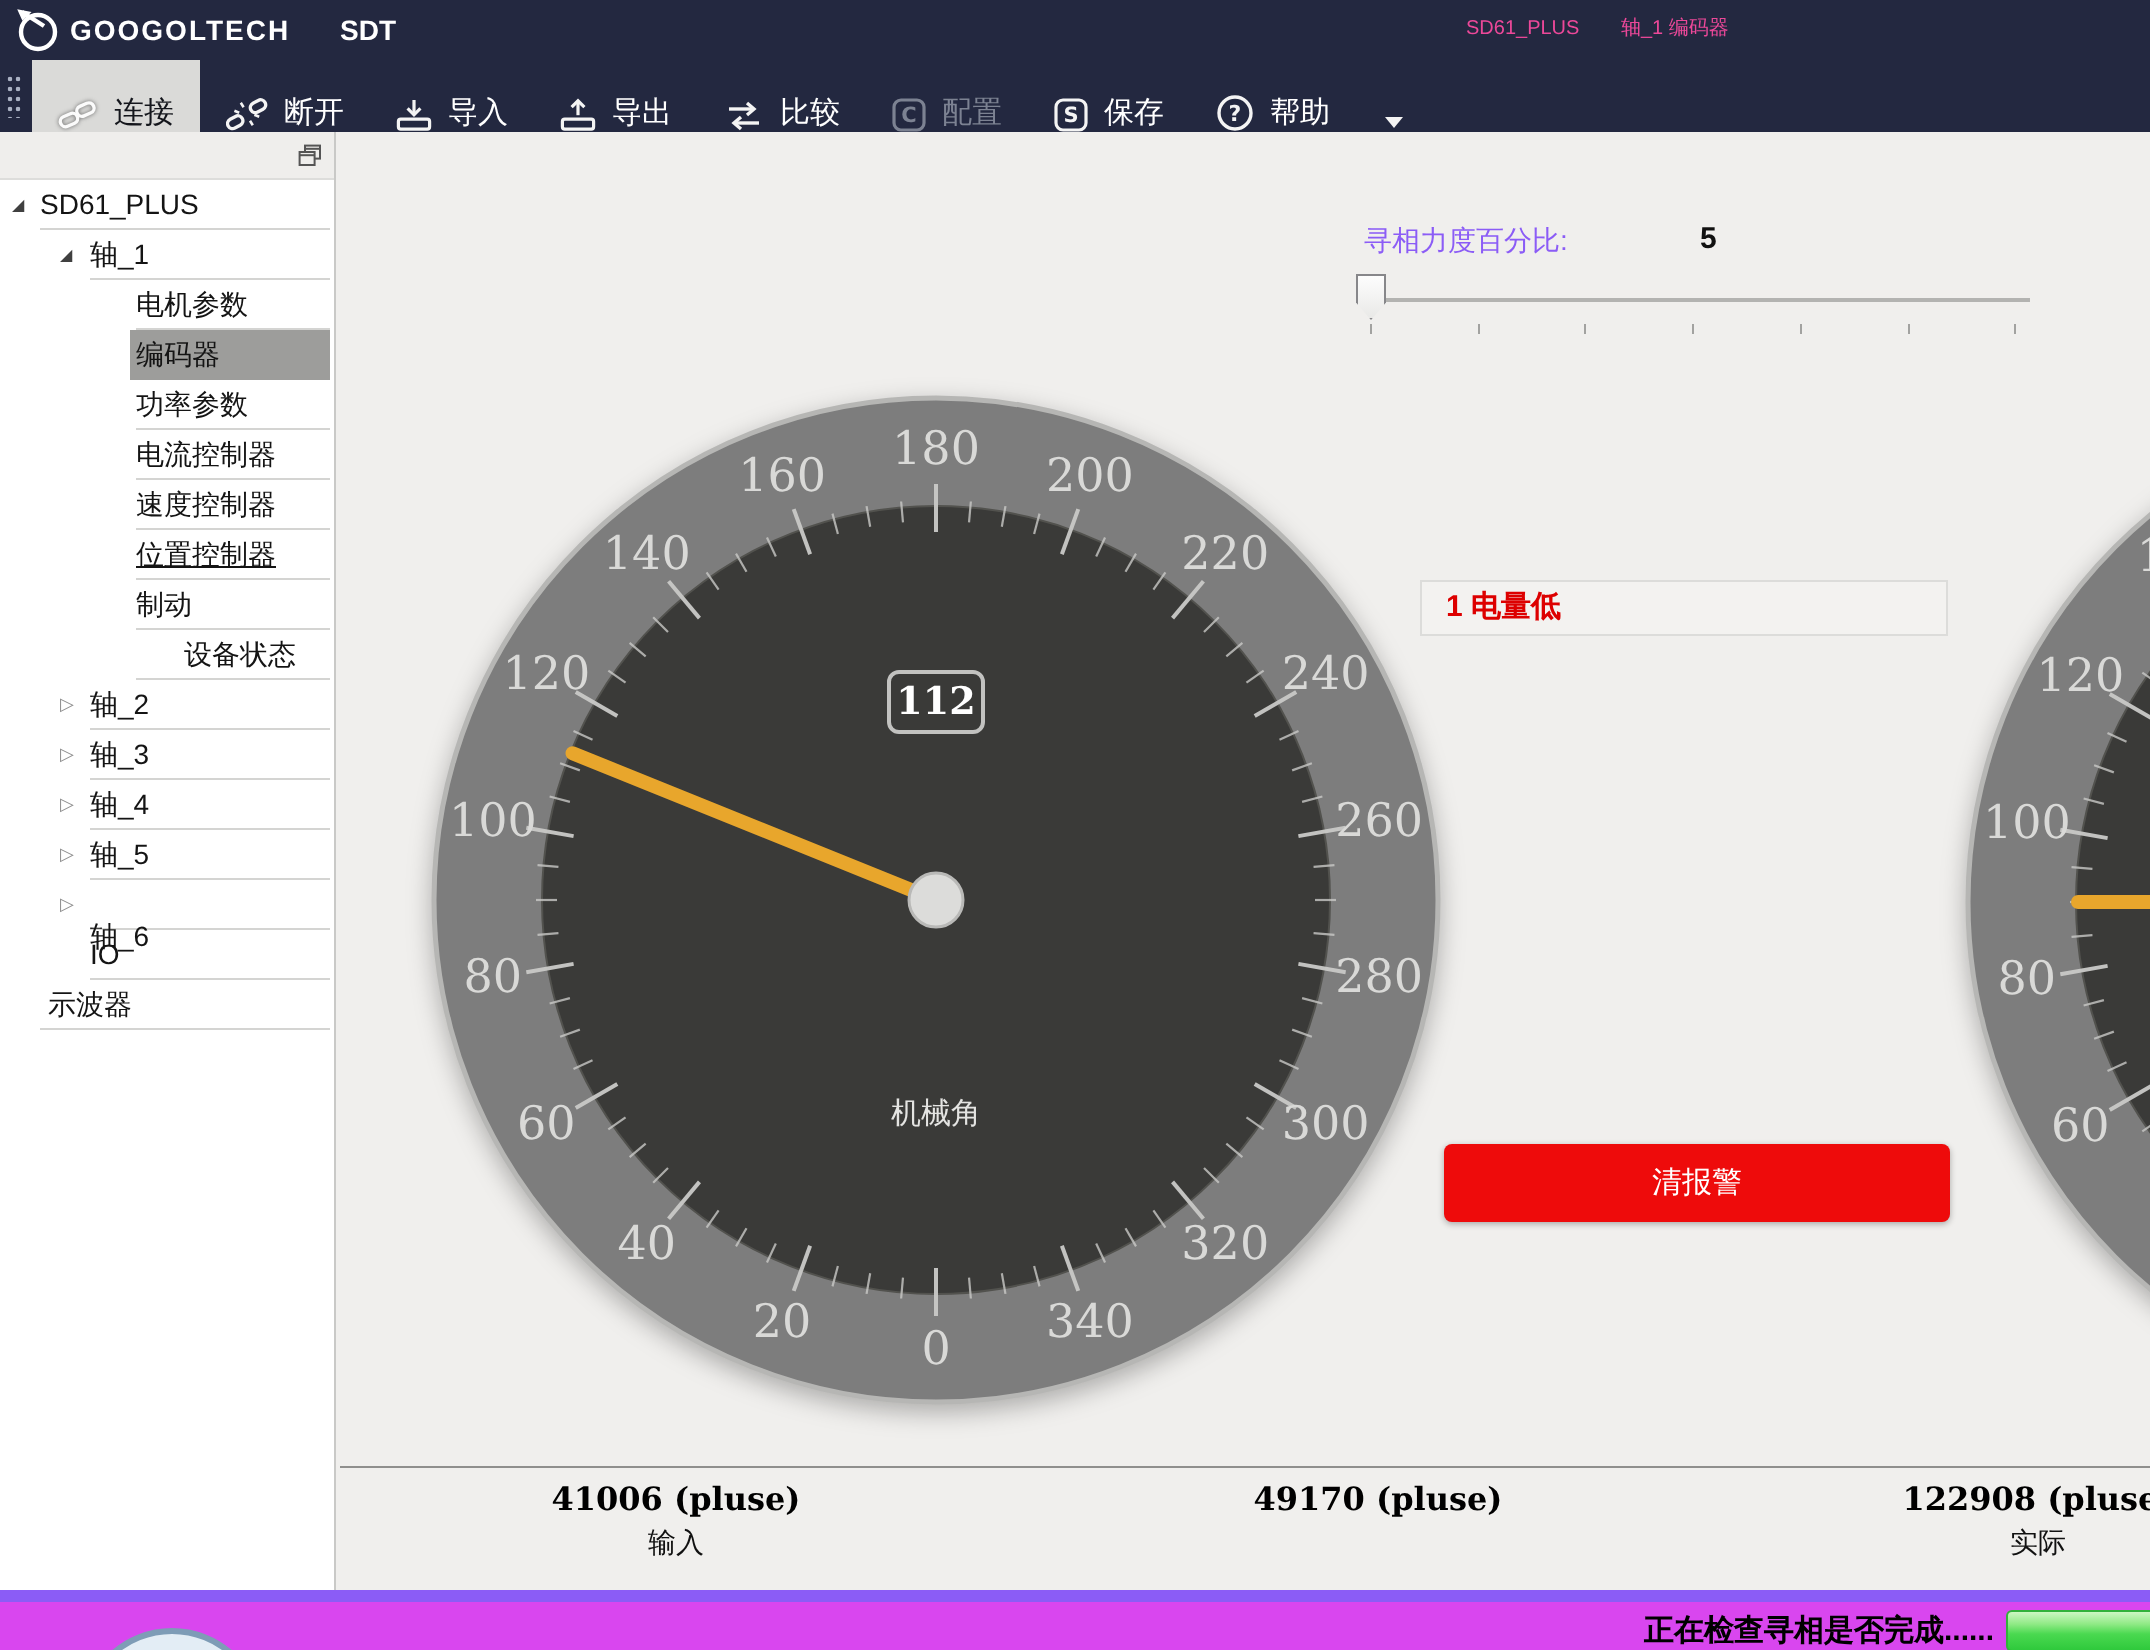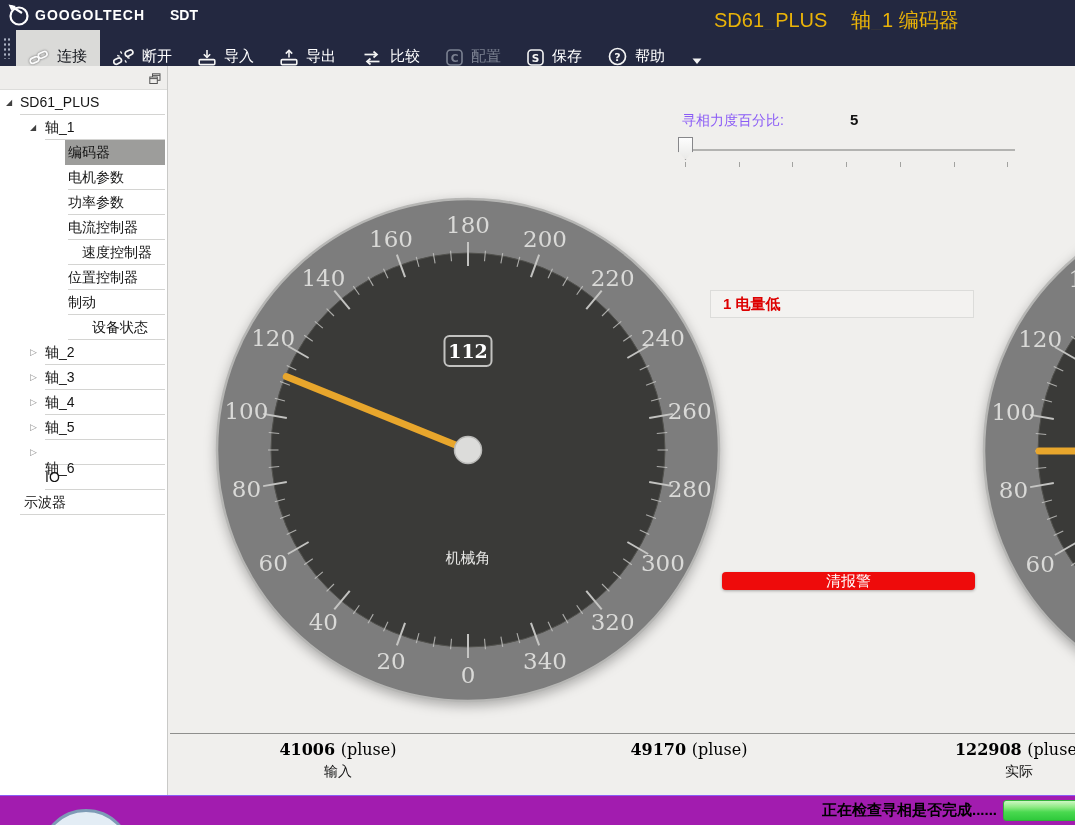--- a/index.html
+++ b/index.html
@@ -4,21 +4,21 @@
 <style>
   *{box-sizing:border-box;margin:0;padding:0}
   body{background:#6b6b6b;font-family:"Liberation Sans","DejaVu Sans",sans-serif}
   #screen{position:relative;width:1075px;height:825px;overflow:hidden;background:#f0efed}
 
   
   .titlebar{position:absolute;left:0;top:0;width:100%;height:30px;background:#232840}
   .logo{position:absolute;left:6px;top:3px;width:24px;height:24px}
   .brand{position:absolute;left:35px;top:7px;color:#fff;font-size:14px;font-weight:700;letter-spacing:1px}
   .appname{position:absolute;left:170px;top:7px;color:#fff;font-size:14px;font-weight:700}
-  .context{position:absolute;left:714px;top:7px;color:#eab308;font-size:20px}
+  .context{position:absolute;left:733px;top:7px;color:#ec4899;font-size:10px}
   .context .dev{margin-right:18px}
 
   
   .toolbar{position:absolute;left:0;top:30px;width:100%;height:36px;background:#232840;display:flex;align-items:stretch;padding-left:16px}
   .grip{position:absolute;left:3px;top:7px;width:8px;height:22px;background-image:radial-gradient(circle,#aab1c3 1px,transparent 1.3px);background-size:4px 5px}
   .tb-btn{display:flex;align-items:flex-end;gap:8px;padding:0 13px;color:#fff;font-size:15px;cursor:default;white-space:nowrap}
   .tb-btn.active{background:#dadad8;color:#14161c}
   .tb-btn.active .tb-icon{color:#fbfbfb;filter:drop-shadow(0 0 1px rgba(90,90,90,.9))}
   .tb-btn.disabled{color:#7c8292}
   .tb-icon{display:flex;color:#f4f4f4}
@@ -40,34 +40,34 @@
   
   .slider-label{position:absolute;left:682px;top:112px;font-size:14px;color:#8b5cf6}
   .slider-value{position:absolute;left:850px;top:111px;font-size:15px;font-weight:700;color:#111}
   .slider-track{position:absolute;left:684px;top:149px;width:331px;height:2px;background:#b3b3b1}
   .slider-thumb{position:absolute;left:678px;top:137px;width:15px;height:23px;background:linear-gradient(180deg,#fdfdfd,#e9e9e7);border:1px solid #87878a;clip-path:polygon(0 0,100% 0,100% 62%,50% 100%,0 62%)}
   .slider-tick{position:absolute;top:162px;width:1px;height:5px;background:#a2a2a0}
 
   
   .alarm-list{position:absolute;left:710px;top:290px;width:264px;height:28px;background:#f3f2f0;border:1px solid #dcdcda}
   .alarm-item{position:absolute;left:12px;top:0;line-height:26px;font-size:15px;font-weight:700;color:#dd0000;white-space:nowrap}
-  .clear-alarm{position:absolute;left:722px;top:572px;width:253px;height:18px;background:#ee0b0b;border-radius:4px;color:#fff;font-size:15px;display:flex;align-items:center;justify-content:center;box-shadow:0 1px 3px rgba(0,0,0,.3);cursor:pointer}
+  .clear-alarm{position:absolute;left:722px;top:572px;width:253px;height:39px;background:#ee0b0b;border-radius:4px;color:#fff;font-size:15px;display:flex;align-items:center;justify-content:center;box-shadow:0 1px 3px rgba(0,0,0,.3);cursor:pointer}
 
   
   .gauge{position:absolute;filter:drop-shadow(0 4px 6px rgba(0,0,0,.28))}
 
   
   .bottom-sep{position:absolute;left:170px;right:0;top:733px;height:1px;background:#8f8f8d}
   .readout{position:absolute;top:740px;width:240px;text-align:center}
   .readout-value{font-family:"DejaVu Serif","Liberation Serif",serif;font-size:16px;color:#000;font-weight:700}
-  .readout-unit{font-weight:400}
+  .readout-unit{font-weight:700}
   .readout-label{margin-top:4px;font-size:14px;color:#111}
 
   
-  .statusbar{position:absolute;left:0;bottom:0;width:100%;height:30px;background:#a21caf;border-top:1px solid #8b5cf6}
+  .statusbar{position:absolute;left:0;bottom:0;width:100%;height:30px;background:#d946ef;border-top:6px solid #8b5cf6}
   .status-arc{position:absolute;left:40px;top:13px;width:92px;height:92px;border-radius:50%;border:3px solid #7e9cb6;background:#e3edf5}
   .status-msg{position:absolute;right:78px;top:5px;font-size:15px;font-weight:700;color:#000;white-space:nowrap}
   .progress{position:absolute;right:-8px;top:4px;width:80px;height:21px;border-radius:3px;border:1px solid #32b23b;background:linear-gradient(180deg,#cdf7c3,#8fea85 32%,#4ad950 58%,#2fc93c)}
 </style>
 </head>
 <body>
 
 <div id="screen">
 
   <div class="titlebar">
@@ -201,43 +201,43 @@
         <div class="tree-row">
           <span class="tree-arrow expanded" style="left: 6px;">◢</span>
           <span class="tree-label" style="left: 20px;">SD61_PLUS</span>
           <div class="row-line" style="left: 20px;"></div>
         </div>
         <div class="tree-row">
           <span class="tree-arrow expanded" style="left: 30px;">◢</span>
           <span class="tree-label" style="left: 45px;">轴_1</span>
           <div class="row-line" style="left: 45px;"></div>
         </div>
+        <div class="tree-row">
+          <span class="tree-label" style="left: 68px;">电机参数</span>
+          <div class="row-line" style="left: 68px;"></div>
+        </div>
         <div class="tree-row selected">
           <div class="row-bg"></div>
           <span class="tree-label" style="left: 68px;">编码器</span>
           <div class="row-line" style="left: 68px;"></div>
         </div>
         <div class="tree-row">
-          <span class="tree-label" style="left: 68px;">电机参数</span>
-          <div class="row-line" style="left: 68px;"></div>
-        </div>
-        <div class="tree-row">
           <span class="tree-label" style="left: 68px;">功率参数</span>
           <div class="row-line" style="left: 68px;"></div>
         </div>
         <div class="tree-row">
           <span class="tree-label" style="left: 68px;">电流控制器</span>
           <div class="row-line" style="left: 68px;"></div>
         </div>
         <div class="tree-row">
-          <span class="tree-label" style="left: 68px; margin-left: 14px;">速度控制器</span>
-          <div class="row-line" style="left: 68px;"></div>
-        </div>
-        <div class="tree-row">
-          <span class="tree-label" style="left: 68px;">位置控制器</span>
+          <span class="tree-label" style="left: 68px;">速度控制器</span>
+          <div class="row-line" style="left: 68px;"></div>
+        </div>
+        <div class="tree-row">
+          <span class="tree-label" style="left: 68px; text-decoration: underline;">位置控制器</span>
           <div class="row-line" style="left: 68px;"></div>
         </div>
         <div class="tree-row">
           <span class="tree-label" style="left: 68px;">制动</span>
           <div class="row-line" style="left: 68px;"></div>
         </div>
         <div class="tree-row">
           <span class="tree-label" style="left: 68px; margin-left: 24px;">设备状态</span>
           <div class="row-line" style="left: 68px;"></div>
         </div>

